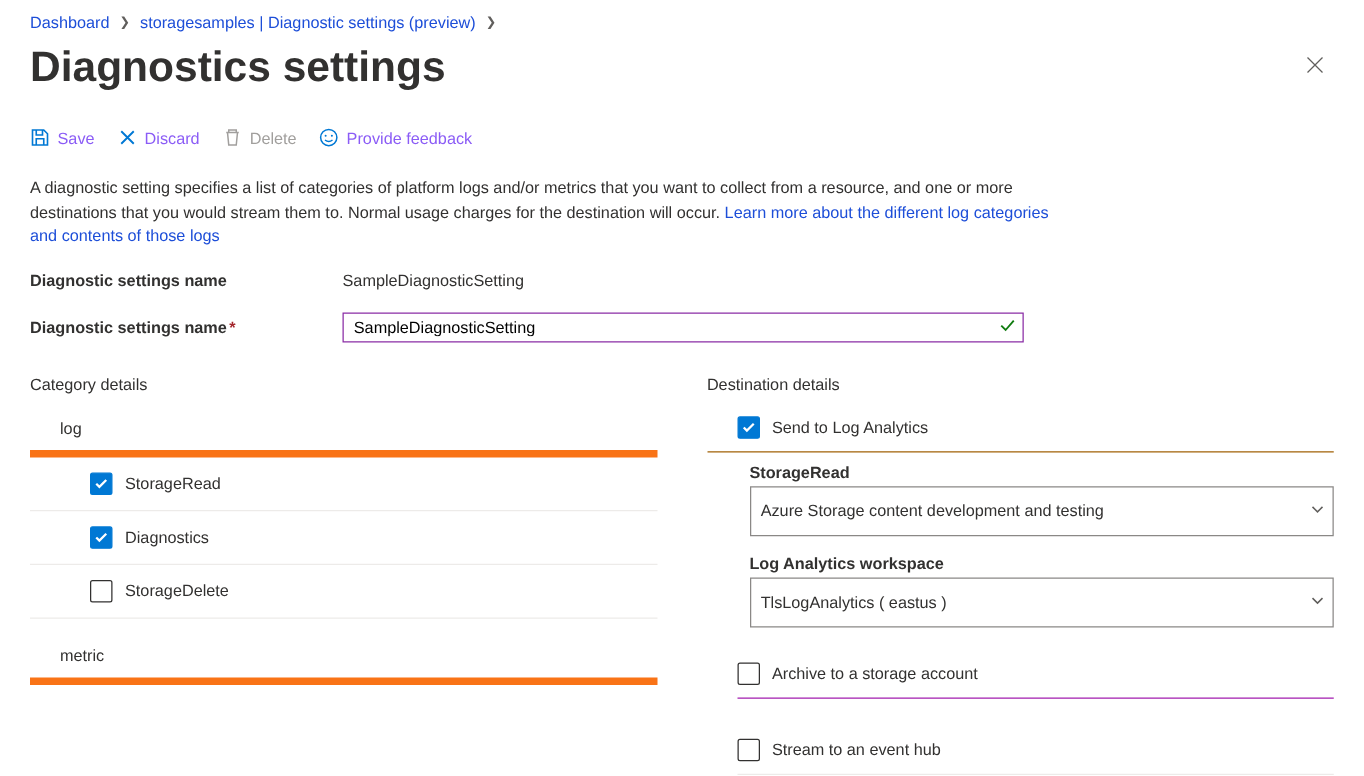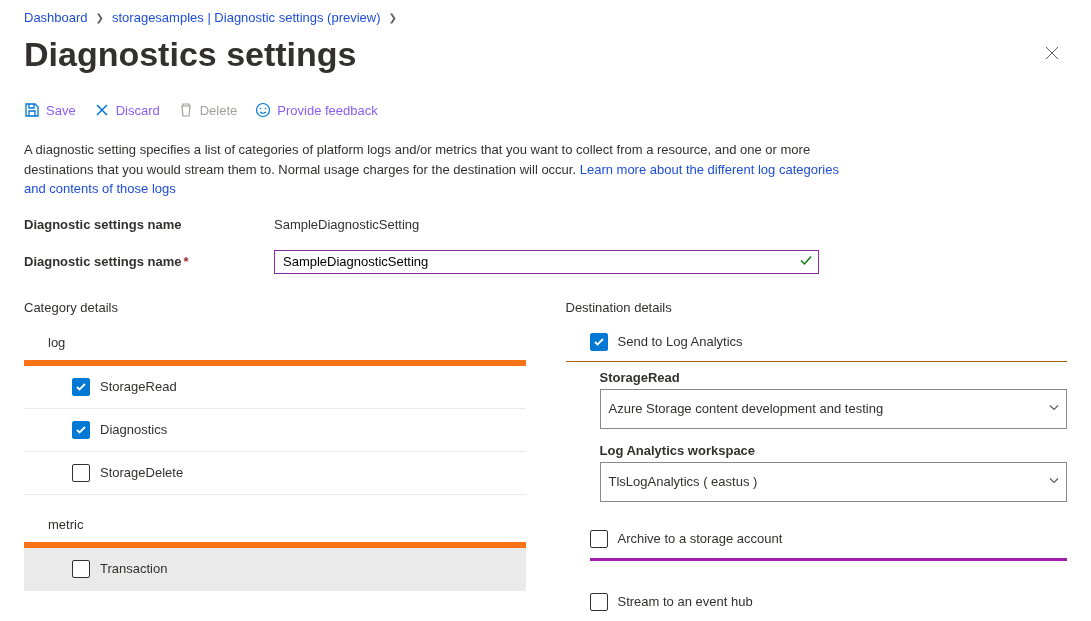--- a/index.html
+++ b/index.html
@@ -171,26 +171,20 @@
       </div>
       <div class="section-row">
         <span class="chkbox">
           
         </span>
         <span>StorageDelete</span>
       </div>
 
       <div class="section-header" style="margin-top:14px;">metric</div>
 
-      <div class="section-row selected">
-        <span class="chkbox">
-          
-        </span>
-        <span>Transaction</span>
-      </div>
     </div>
   </div>
 
   <div class="col">
     <div class="col-title">Destination details</div>
 
     <div class="dest-row">
       <span class="chkbox checked">
         <svg width="12" height="12" viewBox="0 0 12 12">
             <path d="M2 6l2.5 2.5L10 3" fill="none" stroke="#fff" stroke-width="1.8"></path>
@@ -217,21 +211,21 @@
         <span>TlsLogAnalytics ( eastus )</span>
         <span class="chev">
           <svg width="12" height="12" viewBox="0 0 12 12">
               <path d="M2 4l4 4 4-4" fill="none" stroke="#605e5c" stroke-width="1.2"></path>
             </svg>
         </span>
       </div>
     </div>
 
     <div class="dest-block">
-      <div class="dest-row no-border" style="border-bottom:3px solid #a21caf; padding-left:0; margin-bottom:18px; padding-top:14px;">
+      <div class="dest-row no-border" style="border-bottom:1px solid #a21caf; padding-left:0; margin-bottom:18px; padding-top:14px;">
         <span class="chkbox">
           
         </span>
         <span>Archive to a storage account</span>
       </div>
 
       <div class="dest-row no-border" style="border-bottom:1px solid #edebe9; padding-left:0; padding-top:14px;">
         <span class="chkbox">
           
         </span>

